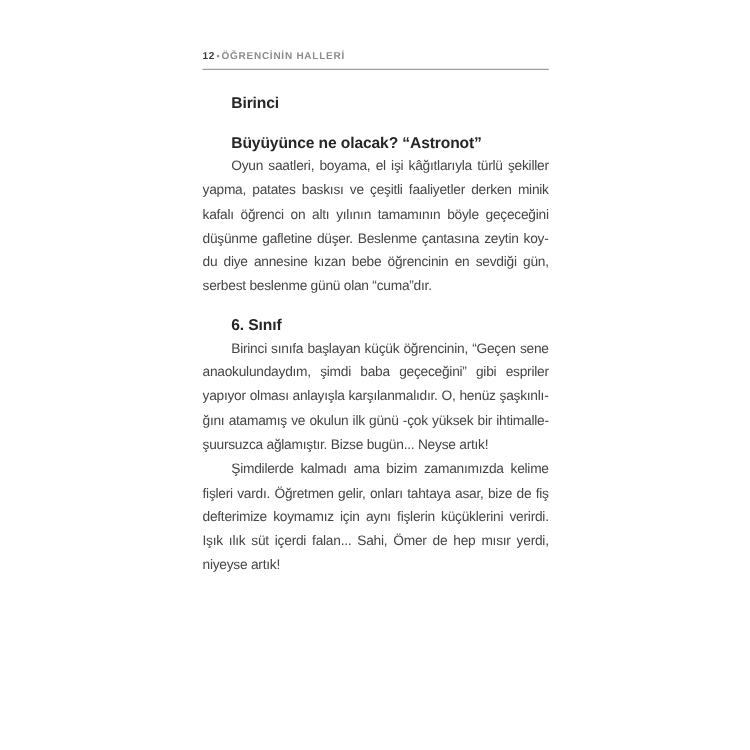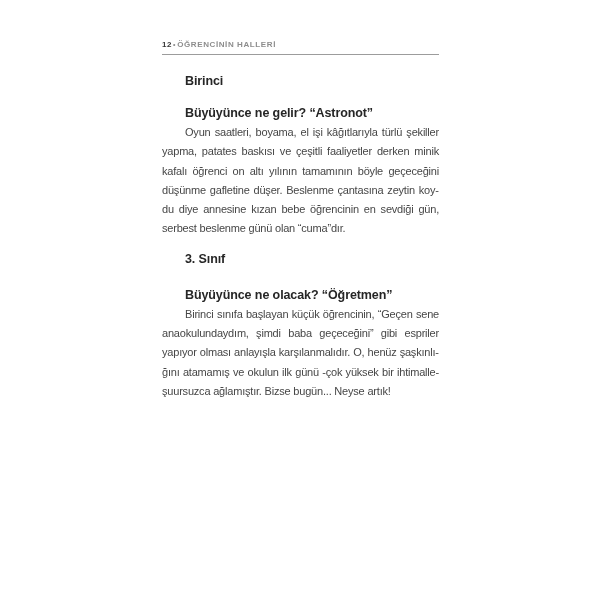--- a/index.html
+++ b/index.html
@@ -69,21 +69,21 @@
   <div class="content">
 
     <div class="running-header">
       <span class="page-num">12</span>
       <span class="header-sep">•</span>
       <span class="running-title">ÖĞRENCİNİN HALLERİ</span>
     </div>
     <div class="rule"></div>
 
     <h2 class="mt-heading-first">Birinci</h2>
-    <h3 class="mt-subheading">Büyüyünce ne gelir? “Astronot”</h3>
+    <h3 class="mt-subheading">Büyüyünce ne olacak? “Astronot”</h3>
     <p class="body mt-para-a">Oyun saatleri, boyama, el işi kâğıtlarıyla türlü şekiller yapma, patates baskısı ve çeşitli faaliyetler derken minik kafalı öğrenci on altı yılının tamamının böyle geçeceğini düşünme gafletine düşer. Beslenme çantasına zeytin koy­du diye annesine kızan bebe öğrencinin en sevdiği gün, serbest beslenme günü olan “cuma”dır.</p>
 
-    <h2 class="mt-heading">3. Sınıf</h2>
-    <h3 class="mt-subheading2">Büyüyünce ne olacak? “Öğretmen”</h3>
+    <h2 class="mt-heading">6. Sınıf</h2>
     <p class="body mt-para-b">Birinci sınıfa başlayan küçük öğrencinin, “Geçen sene anaokulundaydım, şimdi baba geçeceğini” gibi espriler yapıyor olması anlayışla karşılanmalıdır. O, henüz şaşkınlı­ğını atamamış ve okulun ilk günü -çok yüksek bir ihtimalle- şuursuzca ağlamıştır. Bizse bugün... Neyse artık!</p>
+    <p class="body mt-para-c">Şimdilerde kalmadı ama bizim zamanımızda kelime fişleri vardı. Öğretmen gelir, onları tahtaya asar, bize de fiş defterimize koymamız için aynı fişlerin küçüklerini verirdi. Işık ılık süt içerdi falan... Sahi, Ömer de hep mısır yerdi, niyeyse artık!</p>
 
   </div>
 </div>
 
 </body></html>

